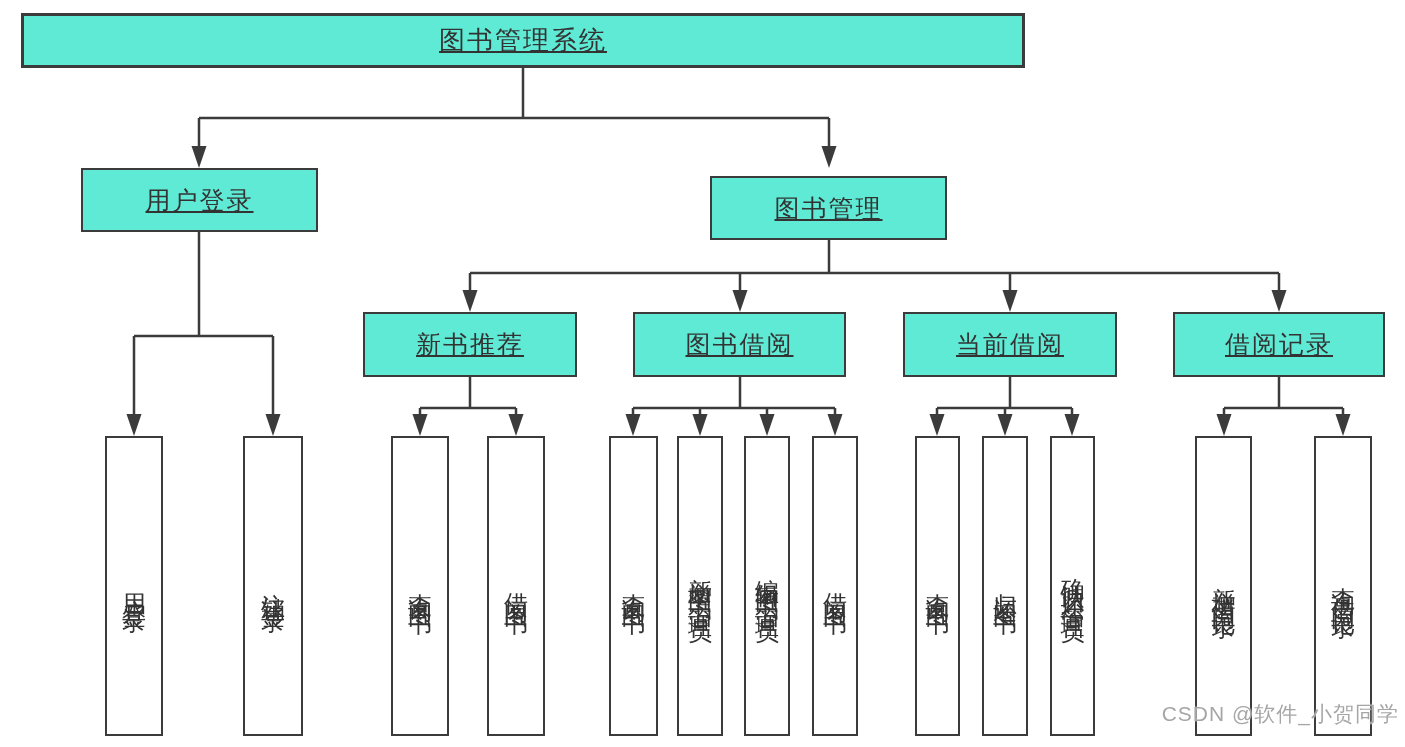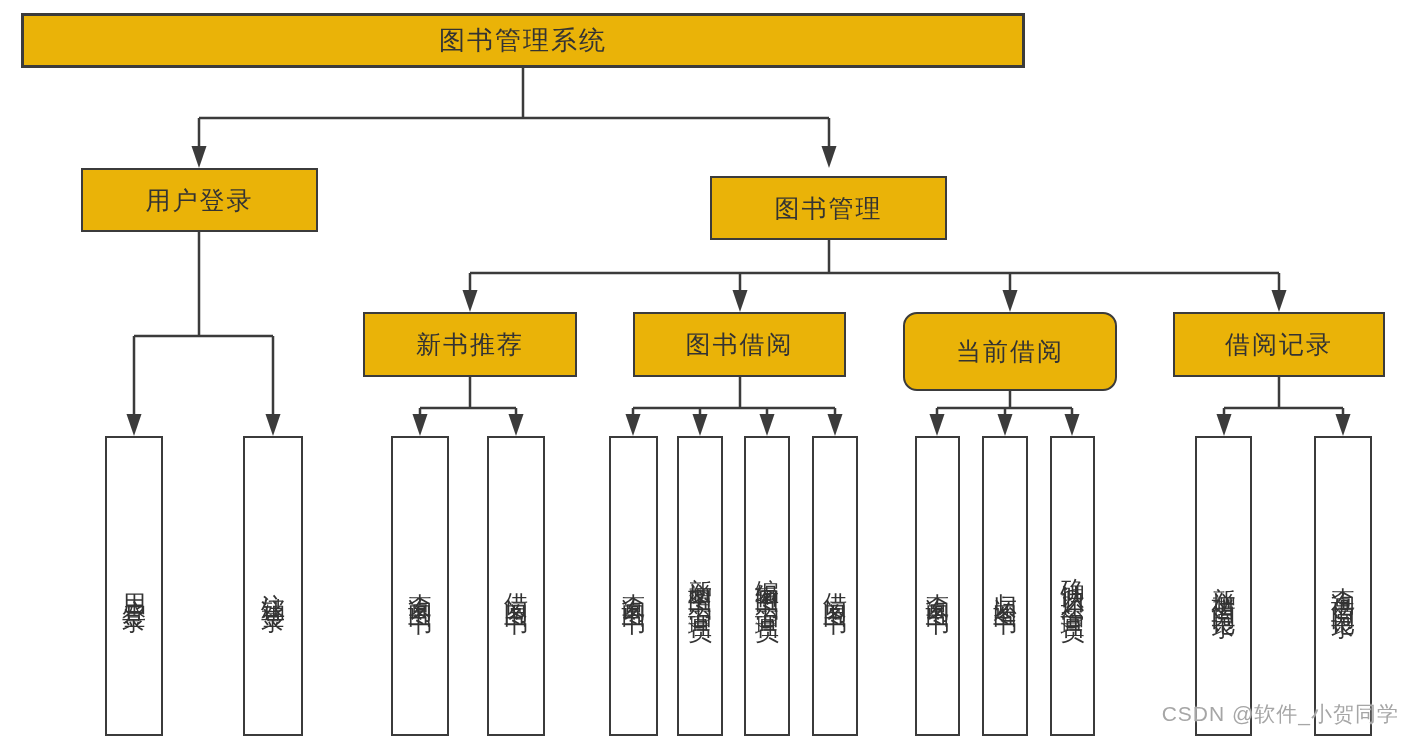--- a/index.html
+++ b/index.html
@@ -18,29 +18,30 @@
   .connectors {
     position: absolute;
     left: 0; top: 0;
     width: 1405px;
     height: 747px;
     pointer-events: none;
   }
   .node {
     position: absolute;
     box-sizing: border-box;
-    background: #eab308;
+    background: #5eead4;
     border: 2.5px solid #3b3b3b;
     display: flex;
     align-items: center;
     justify-content: center;
     color: #333333;
     font-size: 25px;
     letter-spacing: 2px;
     z-index: 2;
+    text-decoration: underline;
   }
   .node.root-node {
     border-width: 3px;
     font-size: 26px;
   }
   .leaf {
     position: absolute;
     box-sizing: border-box;
     background: #ffffff;
     border: 2.5px solid #3b3b3b;
@@ -67,21 +68,21 @@
     z-index: 5;
     text-shadow: 0 0 2px #ffffff;
   }
 
   
   .n-root  { left: 21px;  top: 13px;  width: 1004px; height: 55px; }
   .n-l2a   { left: 81px;  top: 168px; width: 237px;  height: 64px; }
   .n-l2b   { left: 710px; top: 176px; width: 237px;  height: 64px; }
   .n-l3a   { left: 363px; top: 312px; width: 214px;  height: 65px; }
   .n-l3b   { left: 633px; top: 312px; width: 213px;  height: 65px; }
-  .n-l3c   { left: 903px; top: 312px; width: 214px;  height: 79px; border-radius: 14px; }
+  .n-l3c   { left: 903px; top: 312px; width: 214px;  height: 65px; }
   .n-l3d   { left: 1173px;top: 312px; width: 212px;  height: 65px; }
   .n-a1 { left: 105px;  top: 436px; width: 58px; height: 300px; }
   .n-a2 { left: 243px;  top: 436px; width: 60px; height: 300px; }
   .n-b1 { left: 391px;  top: 436px; width: 58px; height: 300px; }
   .n-b2 { left: 487px;  top: 436px; width: 58px; height: 300px; }
   .n-c1 { left: 609px;  top: 436px; width: 49px; height: 300px; }
   .n-c2 { left: 677px;  top: 436px; width: 46px; height: 300px; }
   .n-c3 { left: 744px;  top: 436px; width: 46px; height: 300px; }
   .n-c4 { left: 812px;  top: 436px; width: 46px; height: 300px; }
   .n-d1 { left: 915px;  top: 436px; width: 45px; height: 300px; }

